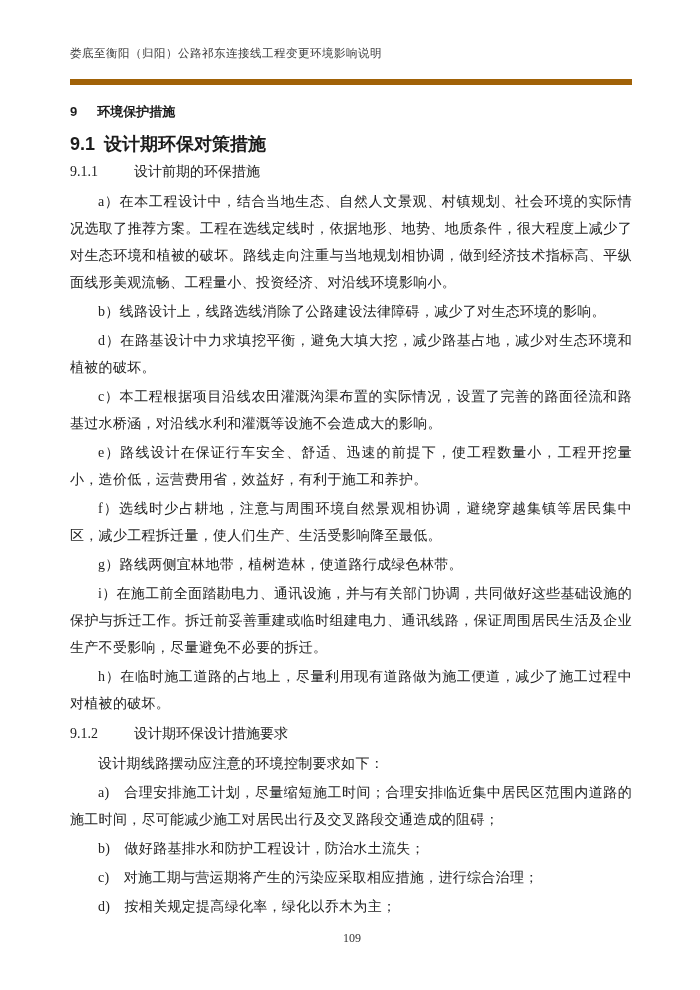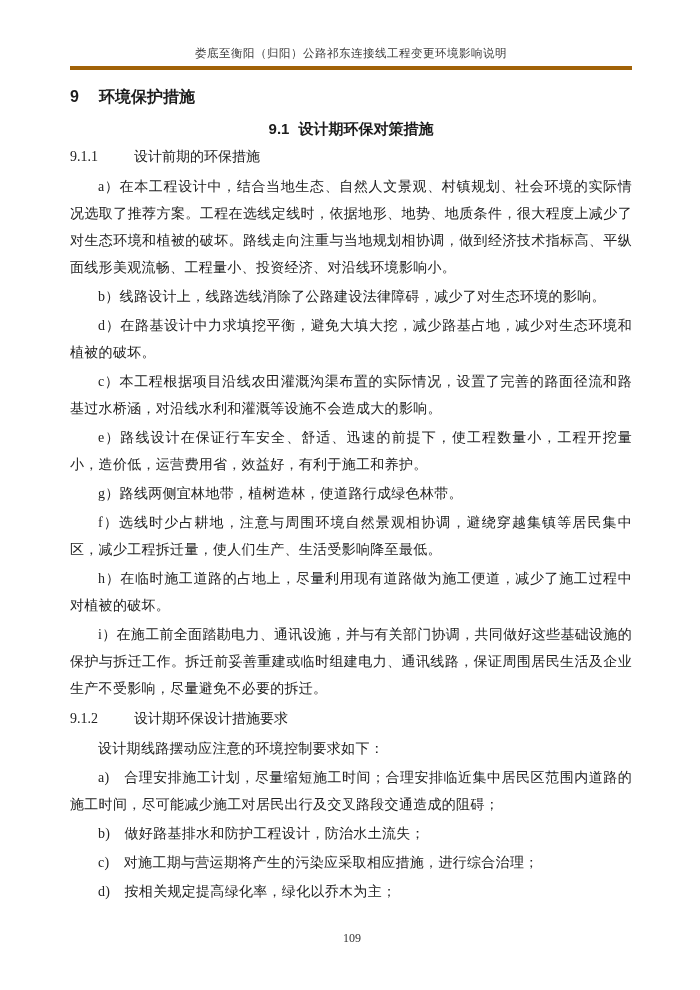--- a/index.html
+++ b/index.html
@@ -17,50 +17,49 @@
     box-sizing: border-box;
     overflow: hidden;
   }
   .page-inner {
     position: absolute;
     left: 70px;
     right: 68px;
     top: 46px;
   }
   .header {
-    border-bottom: 4px solid #a16207;
-    padding-bottom: 6px;
-    text-align: center;
+    border-bottom: 6px solid #a16207;
+    padding-bottom: 19px;
+    text-align: left;
   }
   .header-text {
     font-size: 11.5px;
     line-height: 14px;
     color: #3a3a3a;
     letter-spacing: 0.5px;
   }
   .doc-body {
     margin-top: 16px;
   }
   h1.ch-heading {
     font-family: "Liberation Sans", "DejaVu Sans", sans-serif;
-    font-size: 16px;
+    font-size: 13px;
     font-weight: bold;
     color: #1c1c1c;
     margin: 4px 0 10px 0;
     line-height: 22px;
   }
   h1.ch-heading .num { margin-right: 20px; }
   h2.sec-heading {
     font-family: "Liberation Sans", "DejaVu Sans", sans-serif;
-    font-size: 15px;
+    font-size: 18px;
     font-weight: bold;
     color: #1c1c1c;
     margin: 0 0 0 0;
     line-height: 22px;
-    text-align: center;
   }
   h2.sec-heading .num { margin-right: 9px; }
   h3.sub-heading {
     font-size: 14px;
     font-weight: normal;
     color: #222222;
     margin: 6px 0 5px 0;
     line-height: 22px;
   }
   h3.sub-heading .num { margin-right: 36px; }
@@ -106,24 +105,24 @@
 
       <h3 class="sub-heading">
         <span class="num">9.1.1</span><span>设计前期的环保措施</span>
       </h3>
 
       <p class="body-par">a）在本工程设计中，结合当地生态、自然人文景观、村镇规划、社会环境的实际情况选取了推荐方案。工程在选线定线时，依据地形、地势、地质条件，很大程度上减少了对生态环境和植被的破坏。路线走向注重与当地规划相协调，做到经济技术指标高、平纵面线形美观流畅、工程量小、投资经济、对沿线环境影响小。</p>
       <p class="body-par">b）线路设计上，线路选线消除了公路建设法律障碍，减少了对生态环境的影响。</p>
       <p class="body-par">d）在路基设计中力求填挖平衡，避免大填大挖，减少路基占地，减少对生态环境和植被的破坏。</p>
       <p class="body-par">c）本工程根据项目沿线农田灌溉沟渠布置的实际情况，设置了完善的路面径流和路基过水桥涵，对沿线水利和灌溉等设施不会造成大的影响。</p>
       <p class="body-par">e）路线设计在保证行车安全、舒适、迅速的前提下，使工程数量小，工程开挖量小，造价低，运营费用省，效益好，有利于施工和养护。</p>
+      <p class="body-par">f）选线时少占耕地，注意与周围环境自然景观相协调，避绕穿越集镇等居民集中区，减少工程拆迁量，使人们生产、生活受影响降至最低。</p>
       <p class="body-par">g）路线两侧宜林地带，植树造林，使道路行成绿色林带。</p>
-      <p class="body-par">f）选线时少占耕地，注意与周围环境自然景观相协调，避绕穿越集镇等居民集中区，减少工程拆迁量，使人们生产、生活受影响降至最低。</p>
+      <p class="body-par">i）在施工前全面踏勘电力、通讯设施，并与有关部门协调，共同做好这些基础设施的保护与拆迁工作。拆迁前妥善重建或临时组建电力、通讯线路，保证周围居民生活及企业生产不受影响，尽量避免不必要的拆迁。</p>
       <p class="body-par">h）在临时施工道路的占地上，尽量利用现有道路做为施工便道，减少了施工过程中对植被的破坏。</p>
-      <p class="body-par">i）在施工前全面踏勘电力、通讯设施，并与有关部门协调，共同做好这些基础设施的保护与拆迁工作。拆迁前妥善重建或临时组建电力、通讯线路，保证周围居民生活及企业生产不受影响，尽量避免不必要的拆迁。</p>
 
       <h3 class="sub-heading">
         <span class="num">9.1.2</span><span>设计期环保设计措施要求</span>
       </h3>
 
       <p class="body-par">设计期线路摆动应注意的环境控制要求如下：</p>
       <p class="body-par">a)　合理安排施工计划，尽量缩短施工时间；合理安排临近集中居民区范围内道路的施工时间，尽可能减少施工对居民出行及交叉路段交通造成的阻碍；</p>
       <p class="body-par">b)　做好路基排水和防护工程设计，防治水土流失；</p>
       <p class="body-par">c)　对施工期与营运期将产生的污染应采取相应措施，进行综合治理；</p>
       <p class="body-par">d)　按相关规定提高绿化率，绿化以乔木为主；</p>

